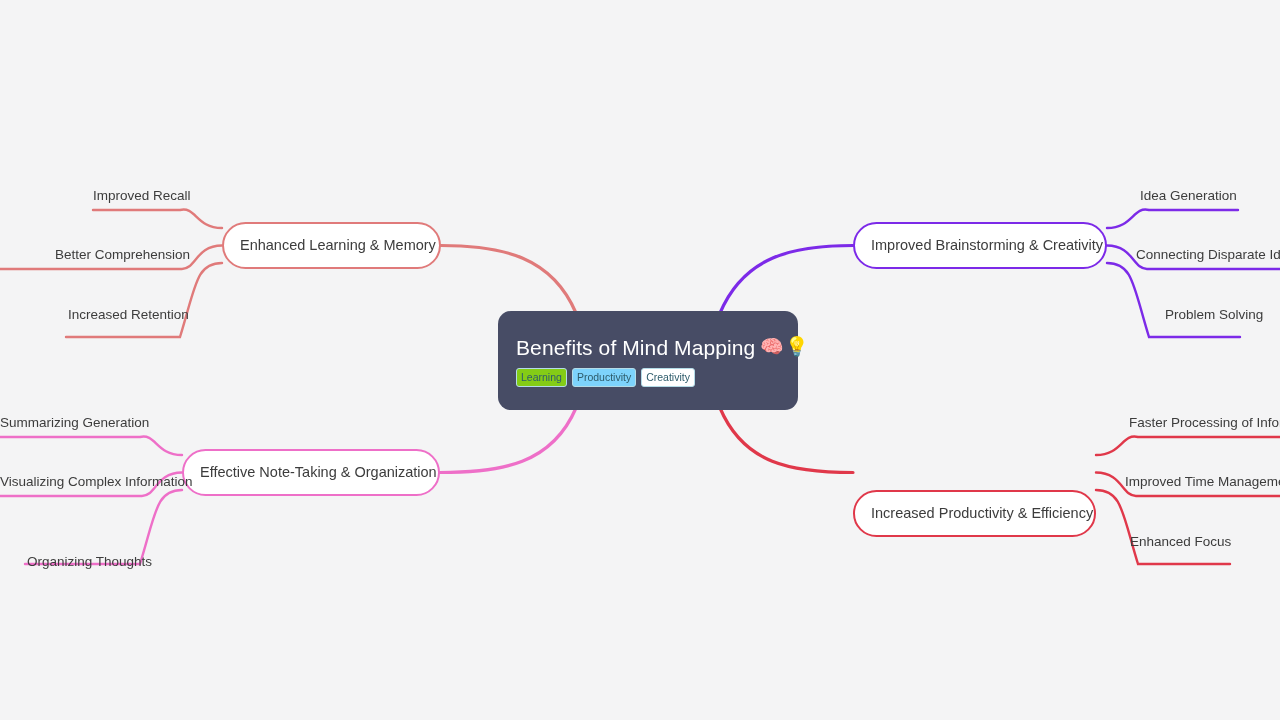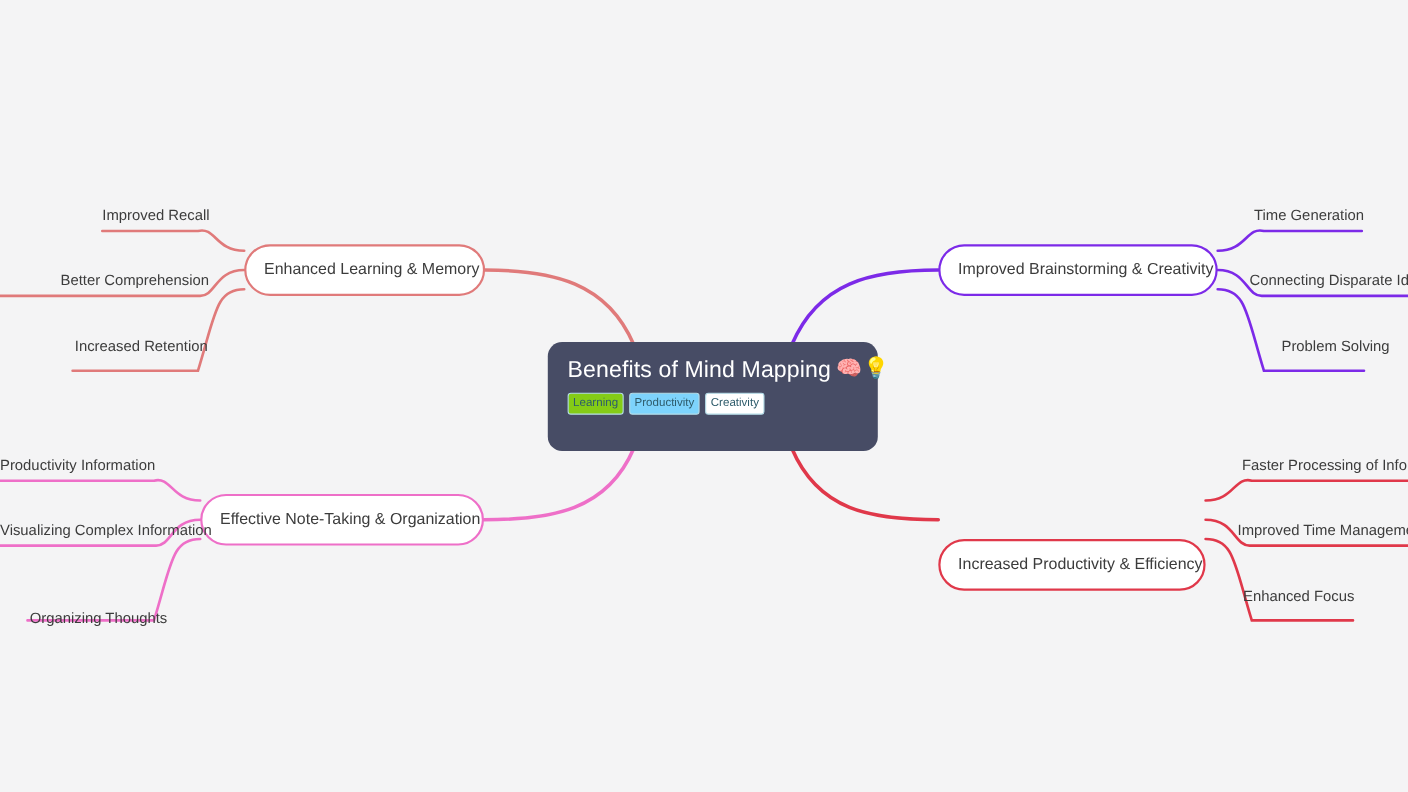--- a/index.html
+++ b/index.html
@@ -32,20 +32,21 @@
   
   .root-node {
     position: absolute;
     box-sizing: border-box;
     background: #474c65;
     border-radius: 13px;
     padding: 14px 18px 12px 18px;
     display: flex;
     flex-direction: column;
     align-items: flex-start;
+    justify-content: center;
     gap: 9px;
   }
   .root-title {
     color: #ffffff;
     font-size: 21px;
     font-weight: 400;
     letter-spacing: 0.1px;
     white-space: nowrap;
     line-height: 1.1;
     display: flex;
@@ -150,33 +151,33 @@
     <div class="leaf-node align-right" style="left: 55px; top: 243px; width: 166px; height: 18px;">
       <span class="leaf-label">Better Comprehension</span>
     </div>
     <div class="leaf-node align-right" style="left: 68px; top: 303px; width: 153px; height: 18px;">
       <span class="leaf-label">Increased Retention</span>
     </div>
     <div class="branch-node" style="left: 853px; top: 222px; width: 254px; height: 47px; border-color: rgb(124, 42, 232);">
       <span class="branch-label">Improved Brainstorming &amp; Creativity</span>
     </div>
     <div class="leaf-node" style="left: 1140px; top: 184px; width: 140px; height: 18px;">
-      <span class="leaf-label">Time Generation</span>
+      <span class="leaf-label">Idea Generation</span>
     </div>
     <div class="leaf-node" style="left: 1136px; top: 243px; width: 144px; height: 18px;">
       <span class="leaf-label">Connecting Disparate Ideas</span>
     </div>
     <div class="leaf-node" style="left: 1141px; top: 303px; width: 146px; height: 18px; padding-left: 24px;">
       <span class="leaf-label">Problem Solving</span>
     </div>
     <div class="branch-node" style="left: 182px; top: 449px; width: 258px; height: 47px; border-color: rgb(238, 111, 200);">
       <span class="branch-label">Effective Note-Taking &amp; Organization</span>
     </div>
     <div class="leaf-node align-right" style="left: 0px; top: 411px; width: 152px; height: 18px;">
-      <span class="leaf-label">Productivity Information</span>
+      <span class="leaf-label">Summarizing Generation</span>
     </div>
     <div class="leaf-node align-right" style="left: 0px; top: 470px; width: 178px; height: 18px;">
       <span class="leaf-label">Visualizing Complex Information</span>
     </div>
     <div class="leaf-node align-right" style="left: 27px; top: 530px; width: 152px; height: 18px; margin-top: 20px;">
       <span class="leaf-label">Organizing Thoughts</span>
     </div>
     <div class="branch-node" style="left: 853px; top: 449px; width: 243px; height: 47px; border-color: rgb(224, 56, 74); margin-top: 41px;">
       <span class="branch-label">Increased Productivity &amp; Efficiency</span>
     </div>

